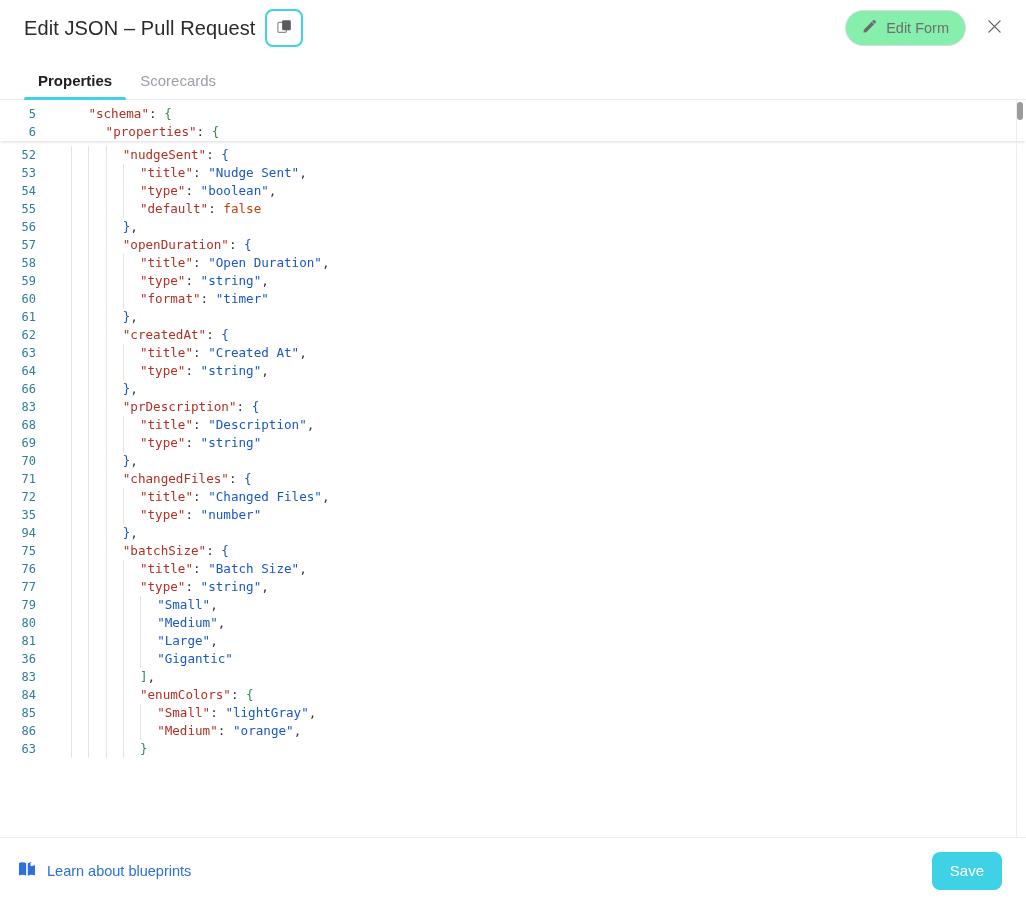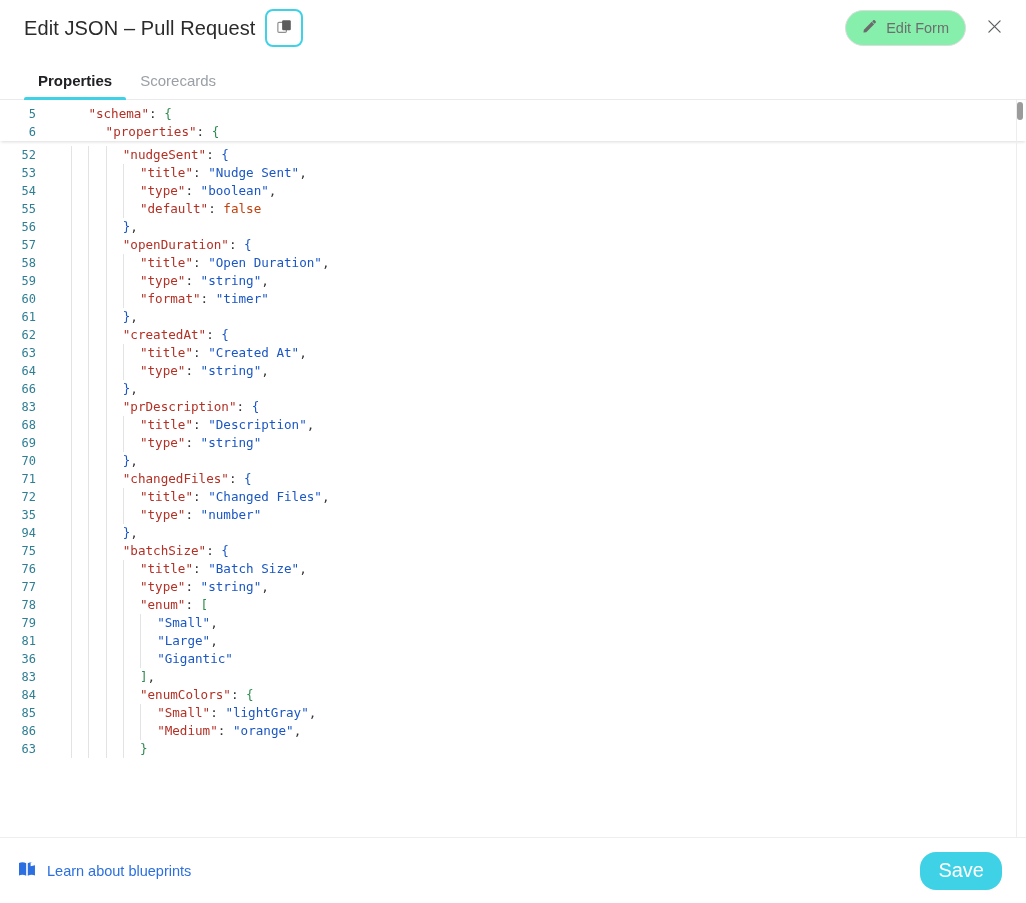--- a/index.html
+++ b/index.html
@@ -228,24 +228,24 @@
     text-decoration: none;
     cursor: pointer;
     text-align: center;
   }
   .save-btn {
     margin-left: auto;
     min-width: 62px;
     height: 38px;
     padding: 0 18px;
     border: none;
-    border-radius: 16px;
+    border-radius: 8px;
     background: #3fd2e6;
     color: #ffffff;
-    font-size: 20px;
+    font-size: 15px;
     font-family: inherit;
     cursor: pointer;
   }
 </style>
 </head>
 <body>
 
 <div id="app">
 
   <div class="header">
@@ -306,22 +306,22 @@
         <div class="code-line"><div class="gutter">68</div><div class="code-body"><span class="ind blank"></span><span class="ind"></span><span class="ind"></span><span class="ind"></span><span class="ind"></span><span class="tok k">"title"</span><span class="tok d">: </span><span class="tok s">"Description"</span><span class="tok d">,</span></div></div>
         <div class="code-line"><div class="gutter">69</div><div class="code-body"><span class="ind blank"></span><span class="ind"></span><span class="ind"></span><span class="ind"></span><span class="ind"></span><span class="tok k">"type"</span><span class="tok d">: </span><span class="tok s">"string"</span></div></div>
         <div class="code-line"><div class="gutter">70</div><div class="code-body"><span class="ind blank"></span><span class="ind"></span><span class="ind"></span><span class="ind"></span><span class="tok p">}</span><span class="tok d">,</span></div></div>
         <div class="code-line"><div class="gutter">71</div><div class="code-body"><span class="ind blank"></span><span class="ind"></span><span class="ind"></span><span class="ind"></span><span class="tok k">"changedFiles"</span><span class="tok d">: </span><span class="tok p">{</span></div></div>
         <div class="code-line"><div class="gutter">72</div><div class="code-body"><span class="ind blank"></span><span class="ind"></span><span class="ind"></span><span class="ind"></span><span class="ind"></span><span class="tok k">"title"</span><span class="tok d">: </span><span class="tok s">"Changed Files"</span><span class="tok d">,</span></div></div>
         <div class="code-line"><div class="gutter">35</div><div class="code-body"><span class="ind blank"></span><span class="ind"></span><span class="ind"></span><span class="ind"></span><span class="ind"></span><span class="tok k">"type"</span><span class="tok d">: </span><span class="tok s">"number"</span></div></div>
         <div class="code-line"><div class="gutter">94</div><div class="code-body"><span class="ind blank"></span><span class="ind"></span><span class="ind"></span><span class="ind"></span><span class="tok p">}</span><span class="tok d">,</span></div></div>
         <div class="code-line"><div class="gutter">75</div><div class="code-body"><span class="ind blank"></span><span class="ind"></span><span class="ind"></span><span class="ind"></span><span class="tok k">"batchSize"</span><span class="tok d">: </span><span class="tok p">{</span></div></div>
         <div class="code-line"><div class="gutter">76</div><div class="code-body"><span class="ind blank"></span><span class="ind"></span><span class="ind"></span><span class="ind"></span><span class="ind"></span><span class="tok k">"title"</span><span class="tok d">: </span><span class="tok s">"Batch Size"</span><span class="tok d">,</span></div></div>
         <div class="code-line"><div class="gutter">77</div><div class="code-body"><span class="ind blank"></span><span class="ind"></span><span class="ind"></span><span class="ind"></span><span class="ind"></span><span class="tok k">"type"</span><span class="tok d">: </span><span class="tok s">"string"</span><span class="tok d">,</span></div></div>
-        <div class="code-line"><div class="gutter">78</div><div class="code-body"><span class="ind blank"></span><span class="ind"></span><span class="ind"></span><span class="ind"></span><span class="ind"></span><span class="tok k">"enum"</span><span class="tok d">: </span><span class="tok g">[</span></div></div>
         <div class="code-line"><div class="gutter">79</div><div class="code-body"><span class="ind blank"></span><span class="ind"></span><span class="ind"></span><span class="ind"></span><span class="ind"></span><span class="ind"></span><span class="tok s">"Small"</span><span class="tok d">,</span></div></div>
+        <div class="code-line"><div class="gutter">80</div><div class="code-body"><span class="ind blank"></span><span class="ind"></span><span class="ind"></span><span class="ind"></span><span class="ind"></span><span class="ind"></span><span class="tok s">"Medium"</span><span class="tok d">,</span></div></div>
         <div class="code-line"><div class="gutter">81</div><div class="code-body"><span class="ind blank"></span><span class="ind"></span><span class="ind"></span><span class="ind"></span><span class="ind"></span><span class="ind"></span><span class="tok s">"Large"</span><span class="tok d">,</span></div></div>
         <div class="code-line"><div class="gutter">36</div><div class="code-body"><span class="ind blank"></span><span class="ind"></span><span class="ind"></span><span class="ind"></span><span class="ind"></span><span class="ind"></span><span class="tok s">"Gigantic"</span></div></div>
         <div class="code-line"><div class="gutter">83</div><div class="code-body"><span class="ind blank"></span><span class="ind"></span><span class="ind"></span><span class="ind"></span><span class="ind"></span><span class="tok g">]</span><span class="tok d">,</span></div></div>
         <div class="code-line"><div class="gutter">84</div><div class="code-body"><span class="ind blank"></span><span class="ind"></span><span class="ind"></span><span class="ind"></span><span class="ind"></span><span class="tok k">"enumColors"</span><span class="tok d">: </span><span class="tok g">{</span></div></div>
         <div class="code-line"><div class="gutter">85</div><div class="code-body"><span class="ind blank"></span><span class="ind"></span><span class="ind"></span><span class="ind"></span><span class="ind"></span><span class="ind"></span><span class="tok k">"Small"</span><span class="tok d">: </span><span class="tok s">"lightGray"</span><span class="tok d">,</span></div></div>
         <div class="code-line"><div class="gutter">86</div><div class="code-body"><span class="ind blank"></span><span class="ind"></span><span class="ind"></span><span class="ind"></span><span class="ind"></span><span class="ind"></span><span class="tok k">"Medium"</span><span class="tok d">: </span><span class="tok s">"orange"</span><span class="tok d">,</span></div></div>
         <div class="code-line"><div class="gutter">63</div><div class="code-body"><span class="ind blank"></span><span class="ind"></span><span class="ind"></span><span class="ind"></span><span class="ind"></span><span class="tok g">}</span></div></div>
       </div>
     <div class="sticky-lines" id="sticky-lines">
         <div class="code-line"><div class="gutter">5</div><div class="code-body"><span class="ind blank"></span><span class="ind blank"></span><span class="tok k">"schema"</span><span class="tok d">: </span><span class="tok g">{</span></div></div>

